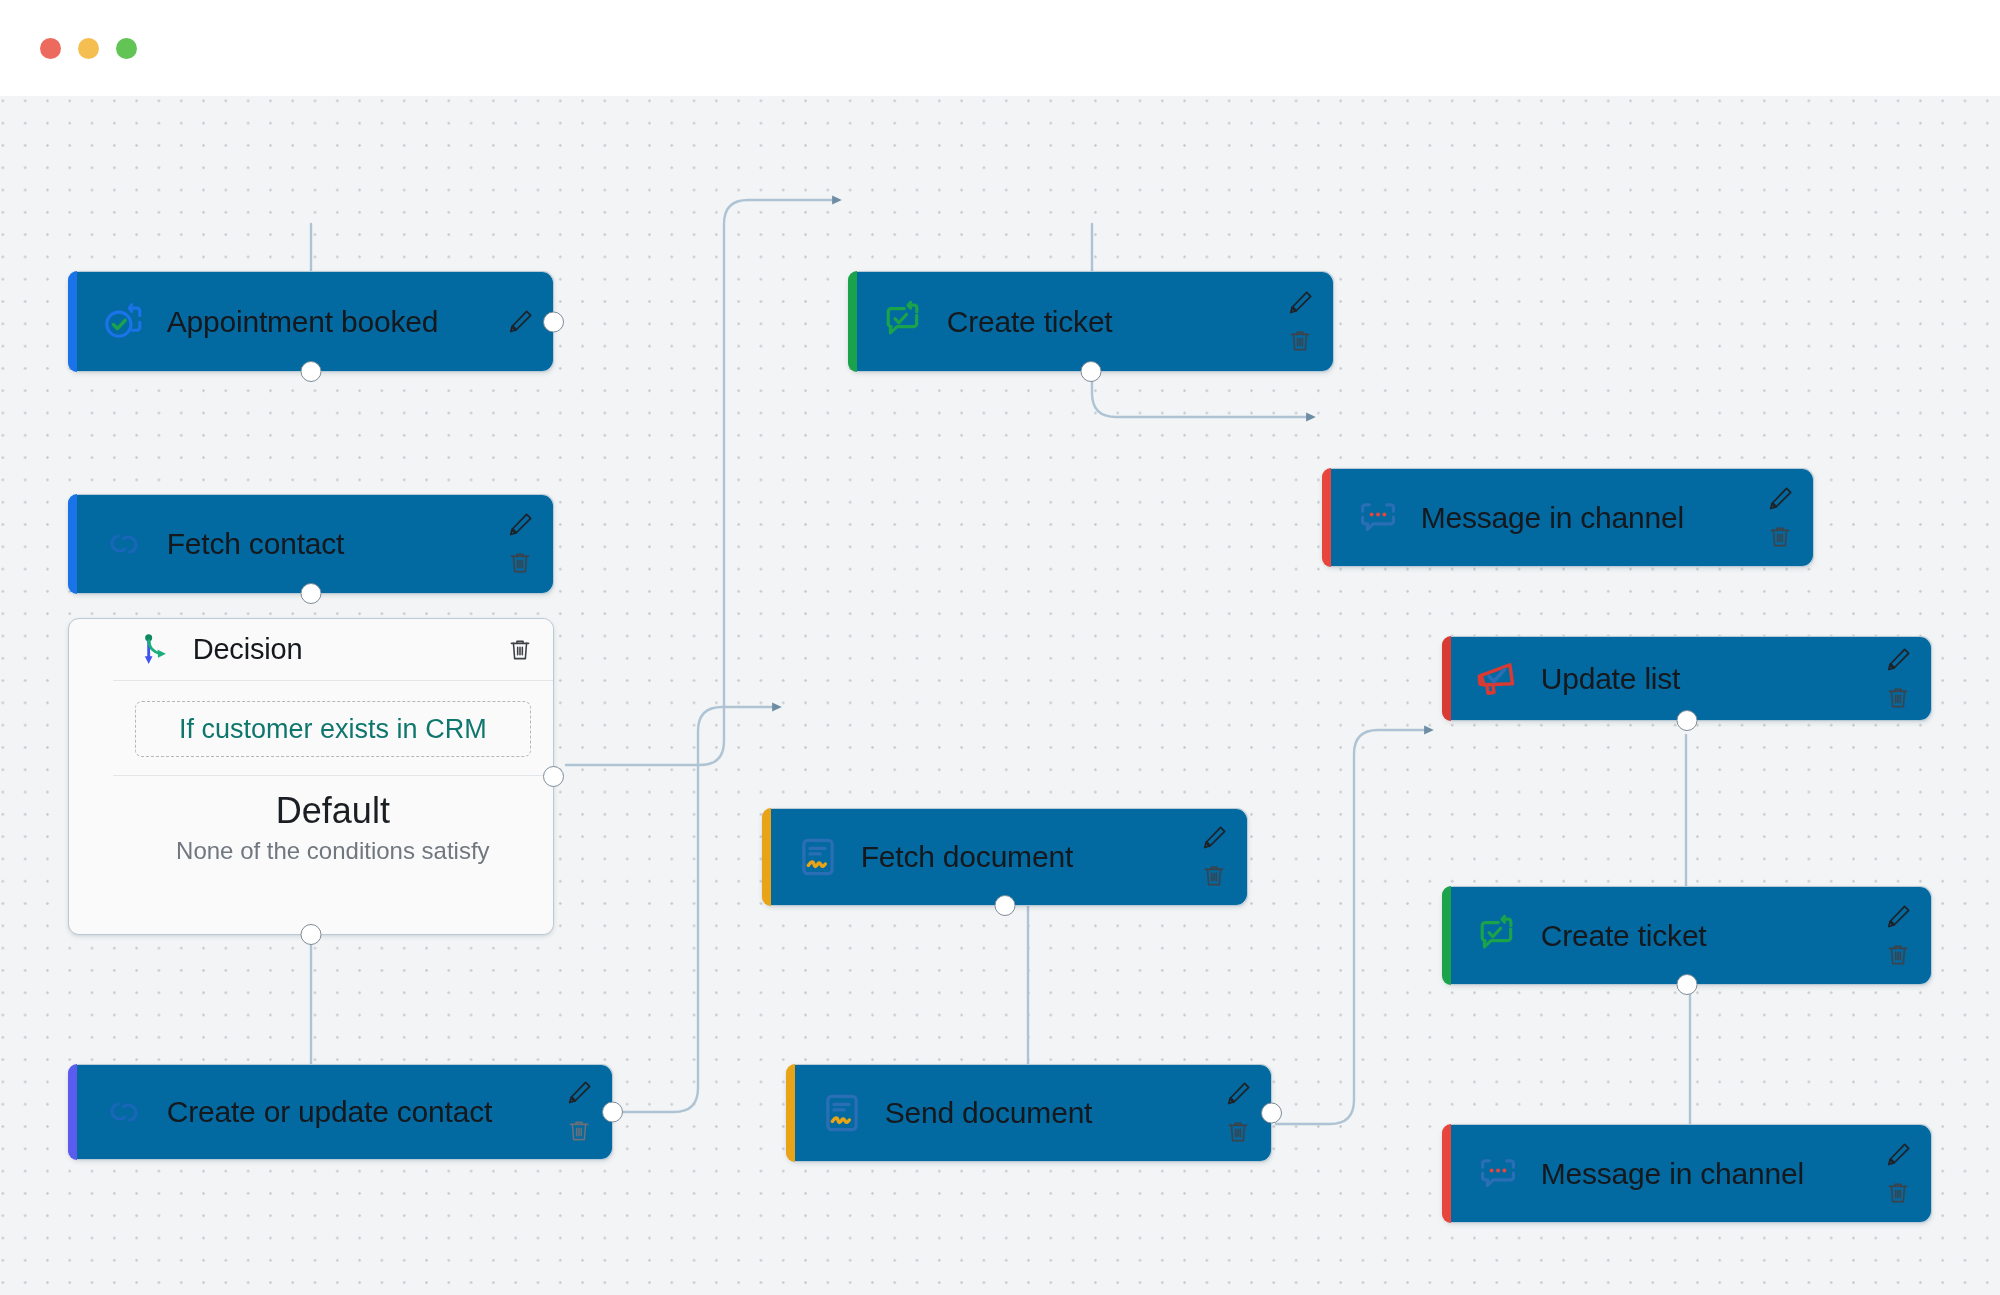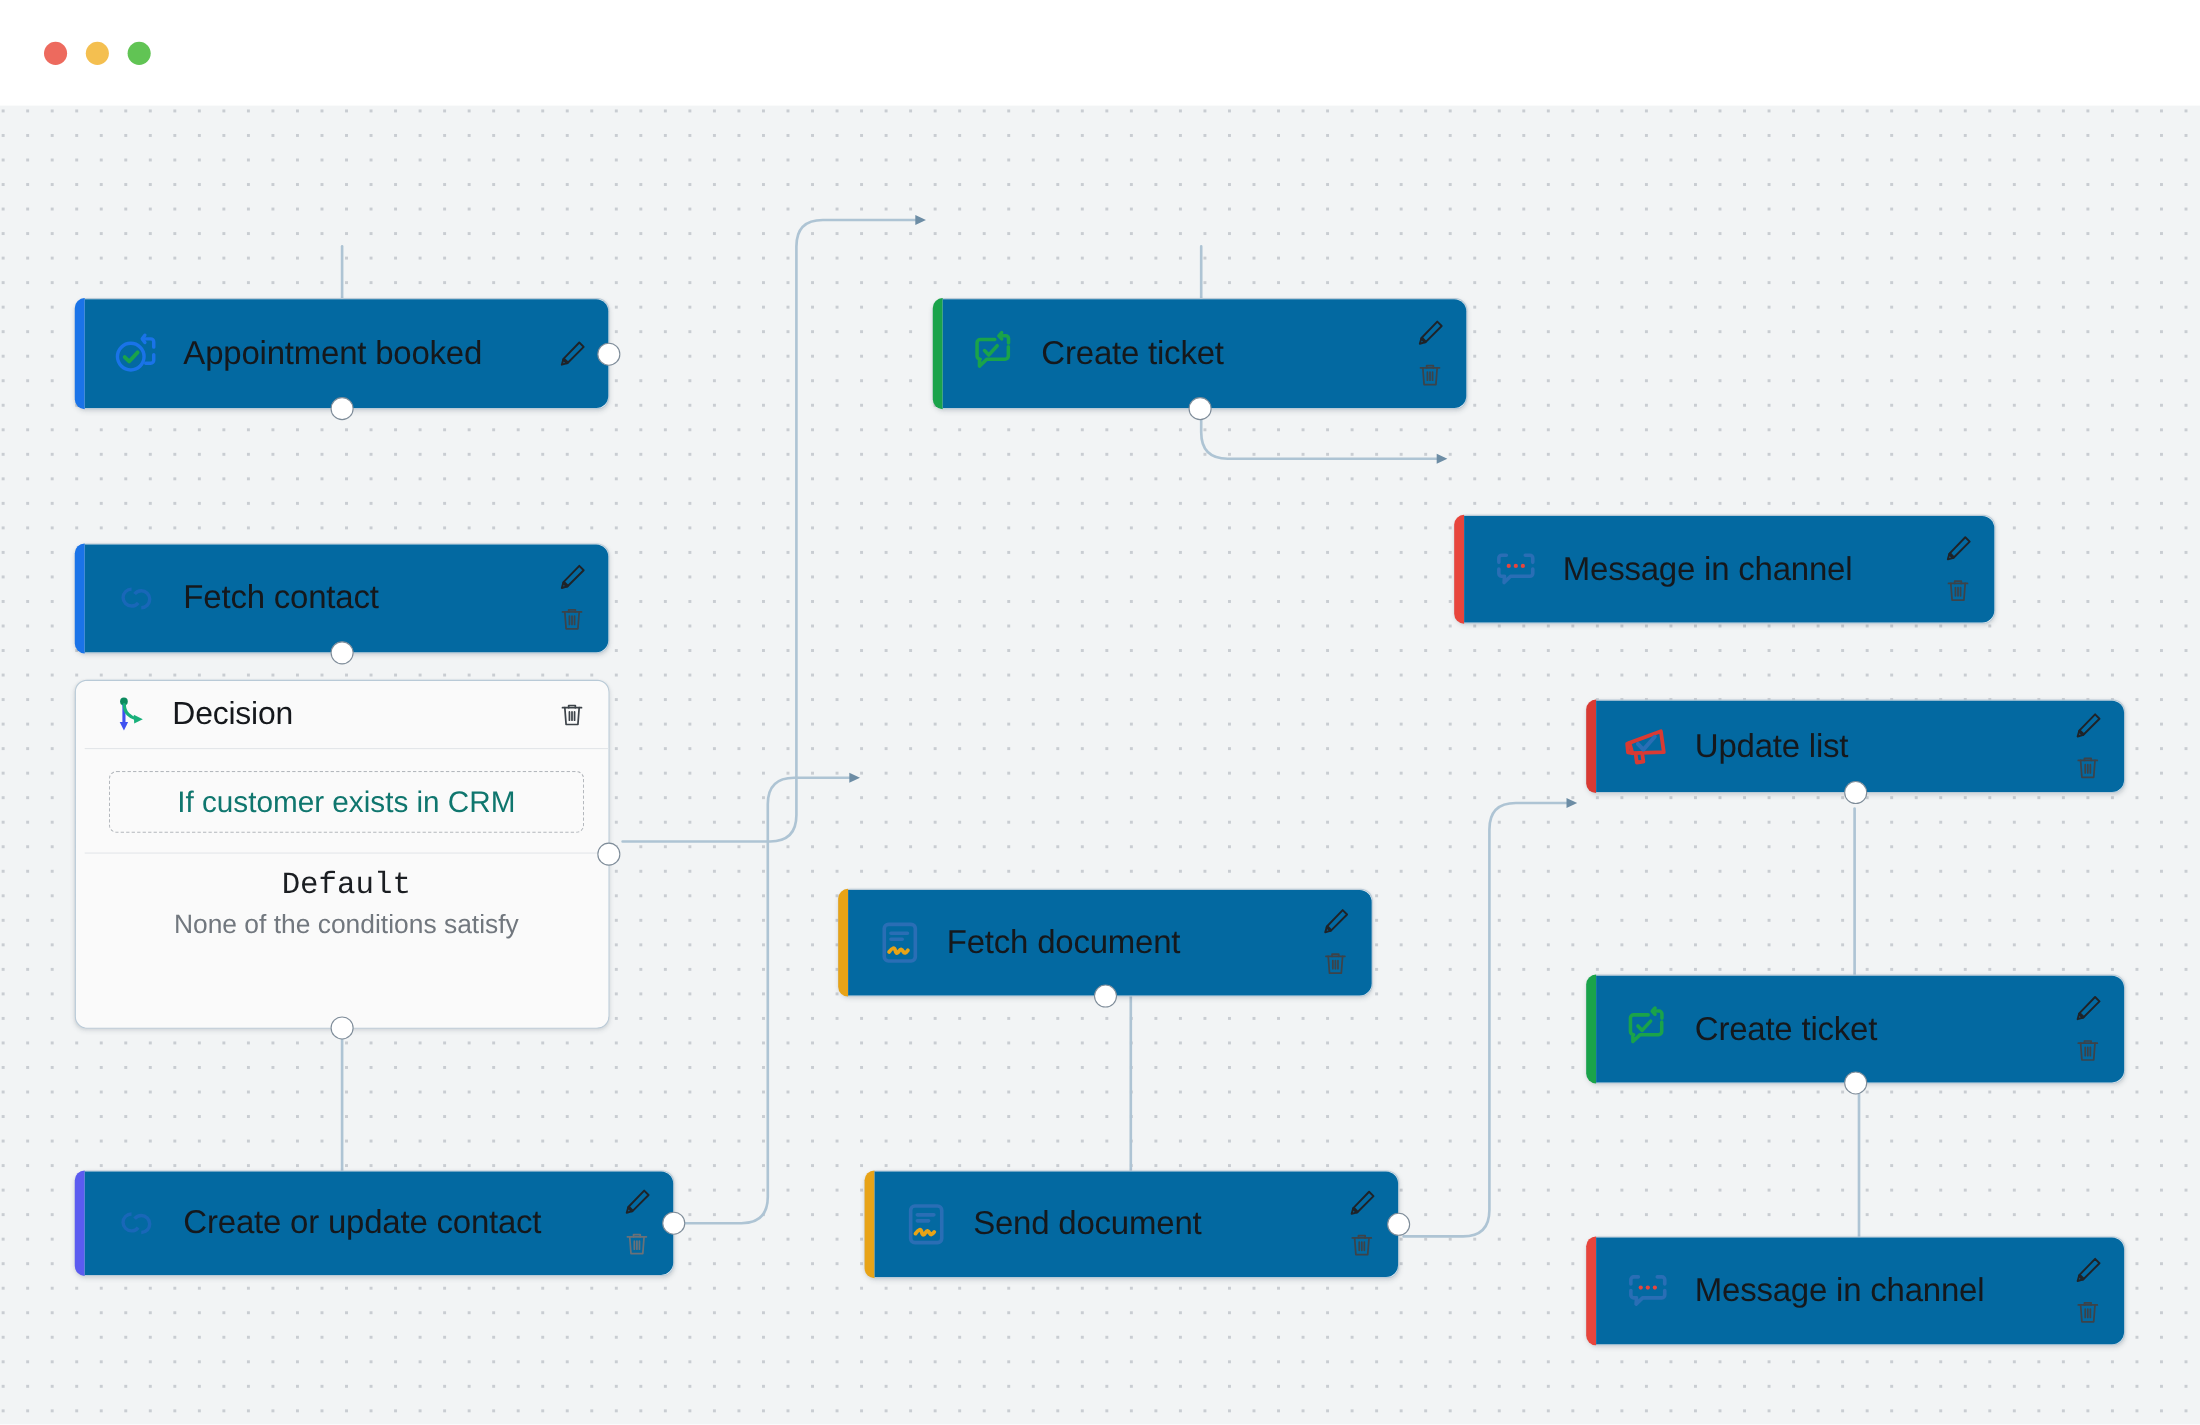--- a/index.html
+++ b/index.html
@@ -126,21 +126,21 @@
     display: flex; align-items: center; justify-content: center;
     font-size: 27px;
     color: #0f766e;
     background: transparent;
     cursor: pointer;
   }
   .default-wrap {
     padding: 12px 12px 16px 12px;
     text-align: center;
   }
-  .default-title { font-size: 28px; color: #1b1e22; line-height: 1.25; font-family: Liberation Mono, monospace; }
+  .default-title { font-size: 36px; color: #1b1e22; line-height: 1.25; }
   .default-sub { font-size: 24px; color: #71777e; line-height: 1.35; margin-top: 2px; }
 
   
   .port {
     position: absolute;
     width: 21px; height: 21px;
     border-radius: 50%;
     background: #ffffff;
     border: 1.8px solid #7e8c99;
     cursor: pointer;
@@ -244,21 +244,21 @@
                 <path d="M9.4 6.3V4.6h5.2v1.7"></path>
               <path d="M6.4 6.3 7.4 19.4h9.2l1-13.1"></path>
               <path d="M10 9.6v6.4M12 9.6v6.4M14 9.6v6.4"></path>
             </svg>
           </span>
         </span>
       </div>
       <span class="port port-bottom"></span>
     </div>
 
-    <div class="node decision" style="left:68px; top:522px; width:486px; height:317px;">
+    <div class="node decision" style="left:68px; top:522px; width:486px; height:317px;padding-left:36px;">
       <div class="accent" style="background:transparent;"></div>
       <div class="decision-body">
         <div class="decision-head">
           <span class="node-icon">
             <svg width="40" height="40" viewBox="0 0 24 24" fill="none" stroke-linecap="round" stroke-linejoin="round">
               <circle cx="7.6" cy="4.6" r="2.1" fill="#0c8a5e" stroke="none"></circle>
               <path d="M7.6 6.7V16.4" stroke="#3f51f0" stroke-width="1.7"></path>
               <path d="M7.6 20.4 5.3 15.8h4.6z" fill="#3f51f0" stroke="none"></path>
               <path d="M7.8 6.4c0 4.3 3.1 6.9 6.5 7.7" stroke="#18b07a" stroke-width="1.8"></path>
               <path d="M17.9 14.3 13.2 16.6l-.2-4.7z" fill="#18b07a" stroke="none"></path>

